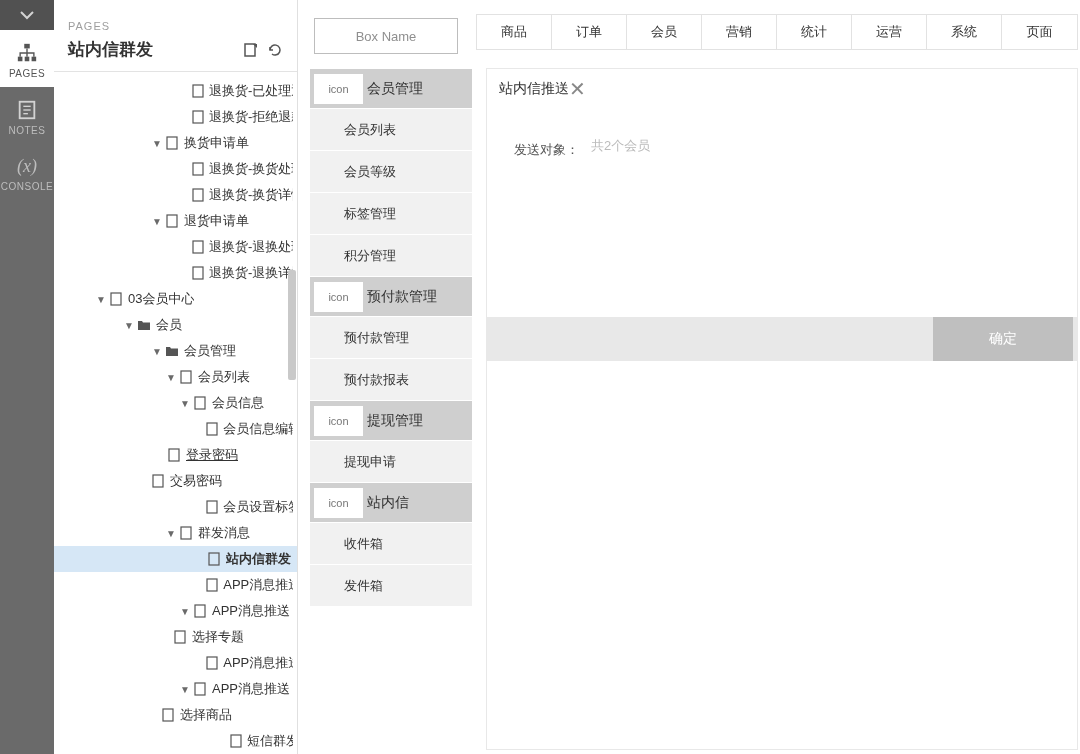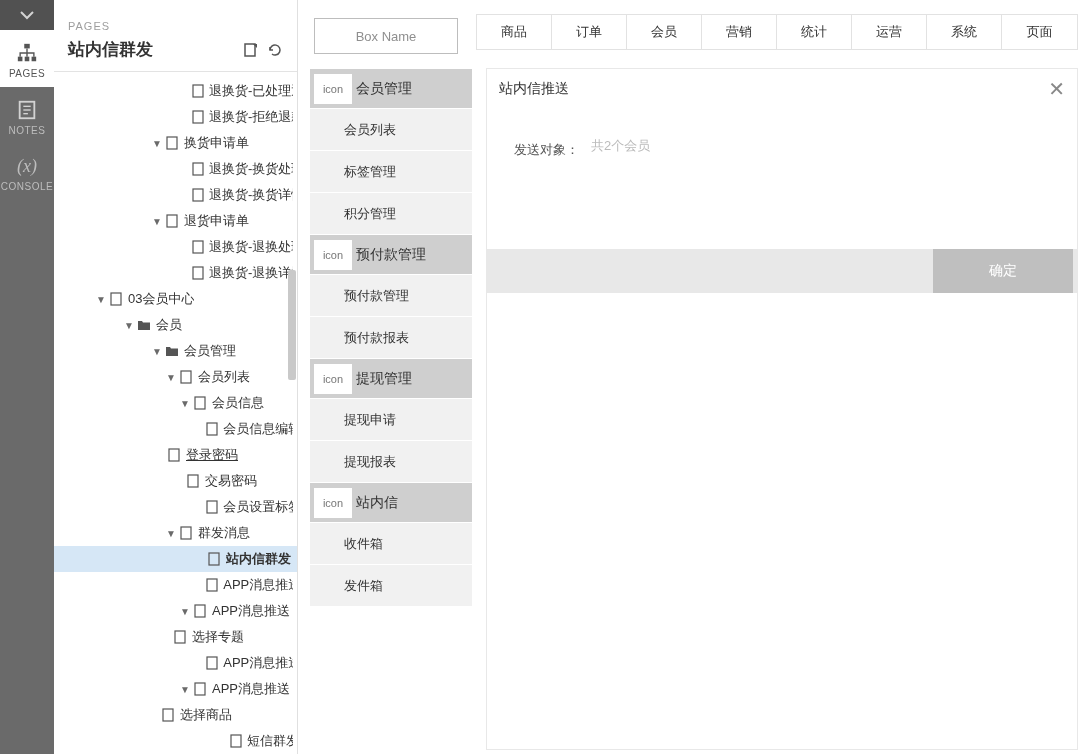--- a/index.html
+++ b/index.html
@@ -38,33 +38,33 @@
   .canvas-top { display:flex; align-items:flex-start; padding: 14px 12px 10px; gap: 18px; }
   .box-name { width: 144px; height: 36px; border: 1px solid #bdbdbd; display:flex; align-items:center; justify-content:center; color:#8f8f8f; font-size:13px; margin-left:4px; margin-top:4px; }
   .topnav { display:flex; border:1px solid #e2e2e2; }
   .topnav .tab { width: 75px; height: 34px; display:flex; align-items:center; justify-content:center; font-size:13px; border-right:1px solid #e2e2e2; cursor:pointer; }
   .topnav .tab:last-child { border-right:none; }
   
   .canvas-body { flex:1; display:flex; padding: 4px 12px; gap: 14px; }
   
   .sidemenu { width: 162px; flex-shrink:0; }
   .sidemenu .group-hd { height:40px; background:#cfcfcf; display:flex; align-items:center; padding: 0 4px; gap:4px; font-size:14px; border-top:1px solid #fff; }
-  .sidemenu .icon-box { width:38px; height:30px; background:#fff; border:1px solid #fff; display:inline-flex; align-items:center; justify-content:center; font-size:11px; color:#777; }
+  .sidemenu .icon-box { width:49px; height:30px; background:#fff; border:1px solid #fff; display:inline-flex; align-items:center; justify-content:center; font-size:11px; color:#777; }
   .sidemenu .sub { height:42px; background:#f1f1f1; display:flex; align-items:center; padding-left:34px; font-size:13px; border-top:1px solid #fff; cursor:pointer; }
   
   .panel { flex:1; display:flex; flex-direction:column; border:1px solid #e8e8e8; }
-  .panel-hd { height:40px; display:flex; align-items:center; justify-content:space-between; padding: 0 12px; font-size:14px;gap:16px; }
+  .panel-hd { height:40px; display:flex; align-items:center; padding: 0 12px; font-size:14px; }
   .panel-hd .close { font-size:20px; color:#888; cursor:pointer; }
   .panel-body { padding: 28px 24px 20px; }
   .frow { display:flex; margin-bottom: 18px; }
   .frow .lbl { width: 80px; text-align:right; padding-right: 12px; color:#555; font-size:13px; padding-top:4px; }
   .frow .val { flex:1; }
   .placeholder { color: #bbb; font-size:13px; padding-top:4px; }
   textarea.content { width: 360px; height: 100px; border:1px solid #d8d8d8; resize: both; padding:6px; font-family:inherit; }
-  .panel-ft { height: 44px; background:#e8e8e8; display:flex; align-items:center; justify-content:flex-end; padding: 0 4px; margin-top: 52px; }
+  .panel-ft { height: 44px; background:#e8e8e8; display:flex; align-items:center; justify-content:flex-end; padding: 0 4px; margin-top: 120px; }
   .btn-ok { width: 140px; height: 44px; background:#bfbfbf; color:#fff; display:flex; align-items:center; justify-content:center; font-size:14px; cursor:pointer; }
   
   .sep { height:1px; background:#e3e3e3; margin: 2px 0 0; }
 </style>
 </head>
 <body>
 
 <div class="app">
 
   <div class="rail">
@@ -250,21 +250,21 @@
           </div>
           <div class="tree-item" style="padding-left: 100px; text-decoration: underline;">
             <span class="caret"></span>
             <span class="ic">
               <svg width="12" height="14" viewBox="0 0 12 14">
                 <rect x="1" y="1" width="10" height="12" fill="none" stroke="#555" stroke-width="1.2"></rect>
               </svg>
             </span>
             <span class="txt">登录密码</span>
           </div>
-          <div class="tree-item" style="padding-left: 119px;">
+          <div class="tree-item" style="padding-left: 64px; margin-left: 20px;">
             <span class="caret"></span>
             <span class="ic">
               <svg width="12" height="14" viewBox="0 0 12 14">
                 <rect x="1" y="1" width="10" height="12" fill="none" stroke="#555" stroke-width="1.2"></rect>
               </svg>
             </span>
             <span class="txt">交易密码</span>
           </div>
           <div class="tree-item" style="padding-left: 140px;">
             <span class="caret"></span>
@@ -377,34 +377,34 @@
           <div class="tab">页面</div>
         </div>
     </div>
     <div class="canvas-body">
       <div class="sidemenu" id="sidemenu">
           <div class="group-hd">
             <span class="icon-box">icon</span>
             <span>会员管理</span>
           </div>
           <div class="sub">会员列表</div>
+          <div class="sub">会员等级</div>
           <div class="sub">标签管理</div>
           <div class="sub">积分管理</div>
           <div class="group-hd">
             <span class="icon-box">icon</span>
             <span>预付款管理</span>
           </div>
           <div class="sub">预付款管理</div>
           <div class="sub">预付款报表</div>
           <div class="group-hd">
             <span class="icon-box">icon</span>
             <span>提现管理</span>
           </div>
           <div class="sub">提现申请</div>
-          <div class="sub">提现报表</div>
           <div class="group-hd">
             <span class="icon-box">icon</span>
             <span>站内信</span>
           </div>
           <div class="sub">收件箱</div>
           <div class="sub">发件箱</div>
         </div>
       <div class="panel">
         <div class="panel-hd">
           <span>站内信推送</span>

